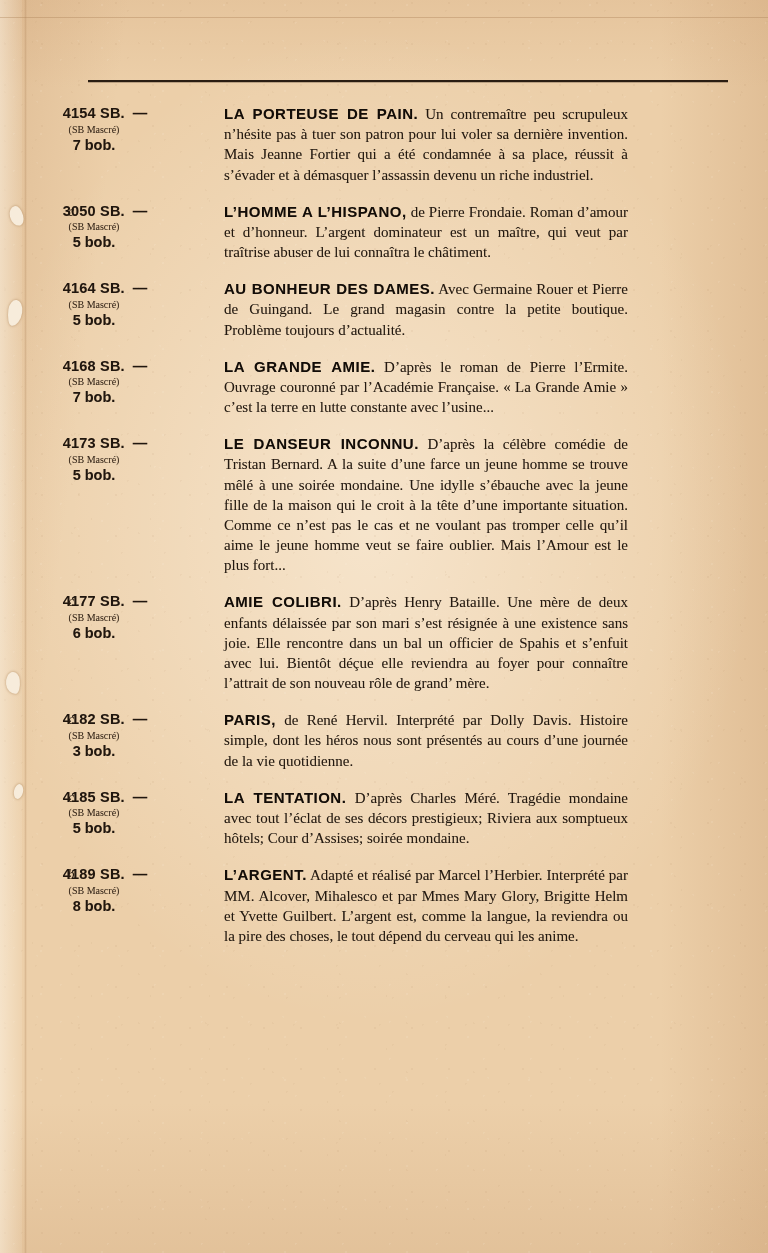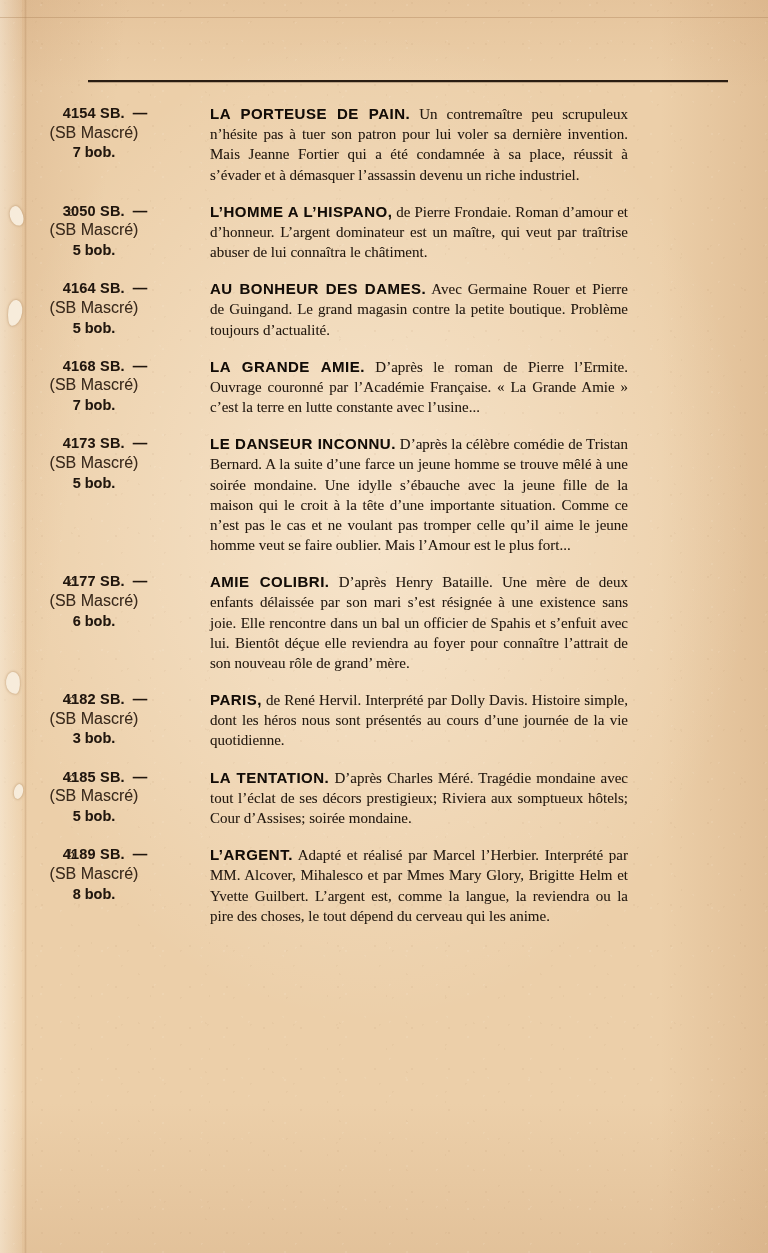--- a/index.html
+++ b/index.html
@@ -168,22 +168,22 @@
     letter-spacing: 0.2px;
     line-height: 1.28;
     white-space: nowrap;
   }
   .idcol .ref .dash {
     display: inline-block;
     margin-left: 8px;
     letter-spacing: 0;
   }
   .idcol .sub {
-    font-family: Liberation Sans, sans-serif;
-    font-size: 16px;
+    font-family: Liberation Serif, serif;
+    font-size: 10px;
     line-height: 1.30;
     color: #3a2a1c;
     white-space: nowrap;
   }
   .idcol .bob {
     font-family: "Liberation Sans", sans-serif;
     font-weight: 700;
     font-size: 14.5px;
     line-height: 1.30;
     white-space: nowrap;
@@ -195,20 +195,21 @@
 
   .body {
     flex: 1 1 auto;
     font-family: "Liberation Serif", serif;
     font-size: 15px;
     line-height: 1.345;
     color: #231910;
     text-align: justify;
     text-justify: inter-word;
     hyphens: manual;
+    margin-left: 14px;
   }
   .body .title {
     font-family: "Liberation Sans", sans-serif;
     font-weight: 700;
     font-size: 15px;
     letter-spacing: 0.5px;
     color: #120c07;
   }
 
   

